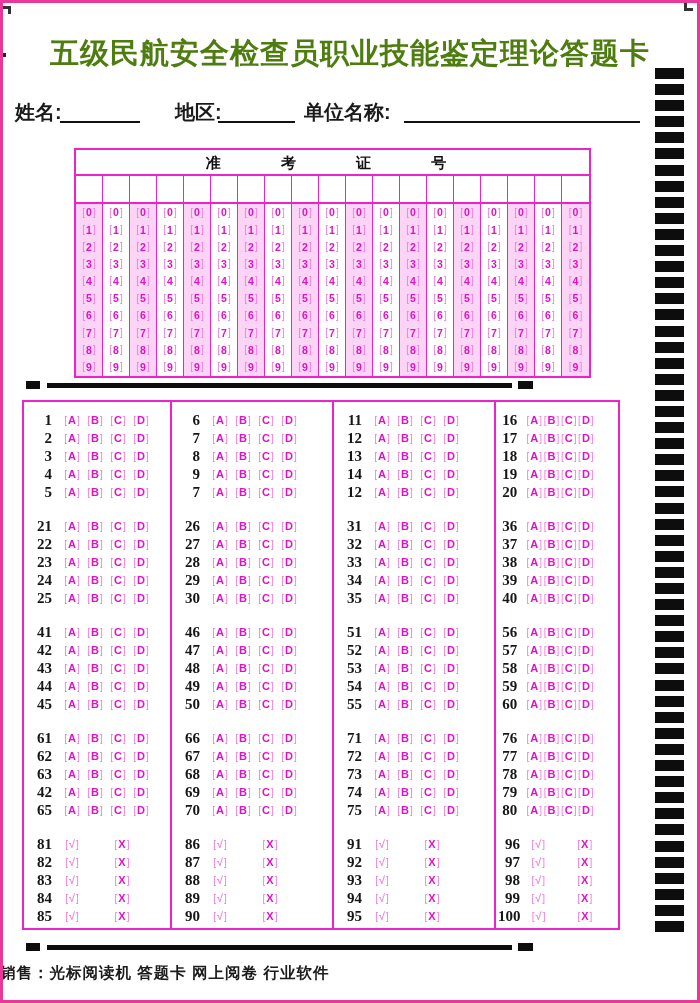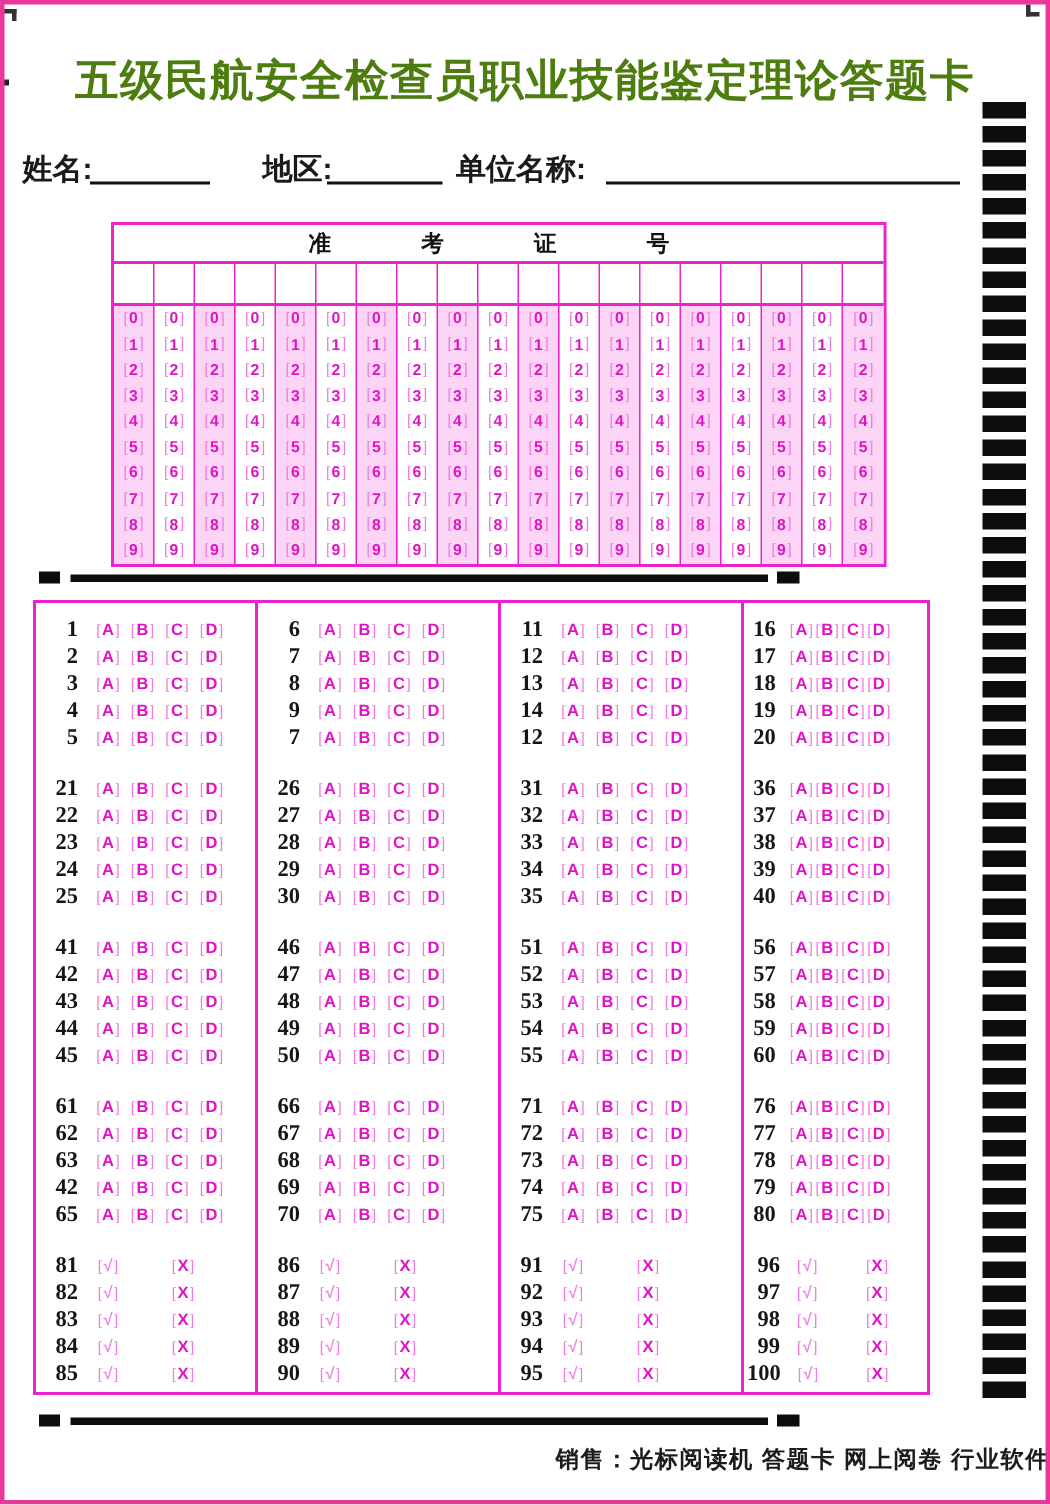--- a/index.html
+++ b/index.html
@@ -68,21 +68,21 @@
   .a-row{height:18px;display:flex;align-items:center}
   .q-num{display:inline-block;width:26px;margin-left:2px;margin-right:9px;text-align:right;
     font-family:"Liberation Serif",serif;font-weight:bold;font-size:15px;color:#161616;line-height:1}
   .opt{display:inline-block;width:22px;margin-right:1px;text-align:center;
     font-size:11px;font-weight:bold;color:var(--bubble);line-height:1;white-space:nowrap}
   .opt::before{content:"[";color:var(--bracket);font-weight:normal;font-size:10px;margin-right:1px}
   .opt::after{content:"]";color:var(--bracket);font-weight:normal;font-size:10px;margin-left:1px}
   .opt.check{color:var(--check);margin-right:28px}
   .opt.cross{color:var(--bubble)}
 
-  .footer{position:absolute;top:963px;left:0;width:700px;text-align:right;
+  .footer{position:absolute;top:963px;left:0;width:700px;text-align:left;
     font-size:15.5px;font-weight:bold;color:#1c1c1c;letter-spacing:1px}
 
   
   .timing{position:absolute;left:655px;top:68px;display:flex;flex-direction:column;gap:5.1px}
   .tmark{width:29px;height:11px;background:#0d0d0d}
 </style>
 </head>
 <body>
 
 <div class="frame"></div>

